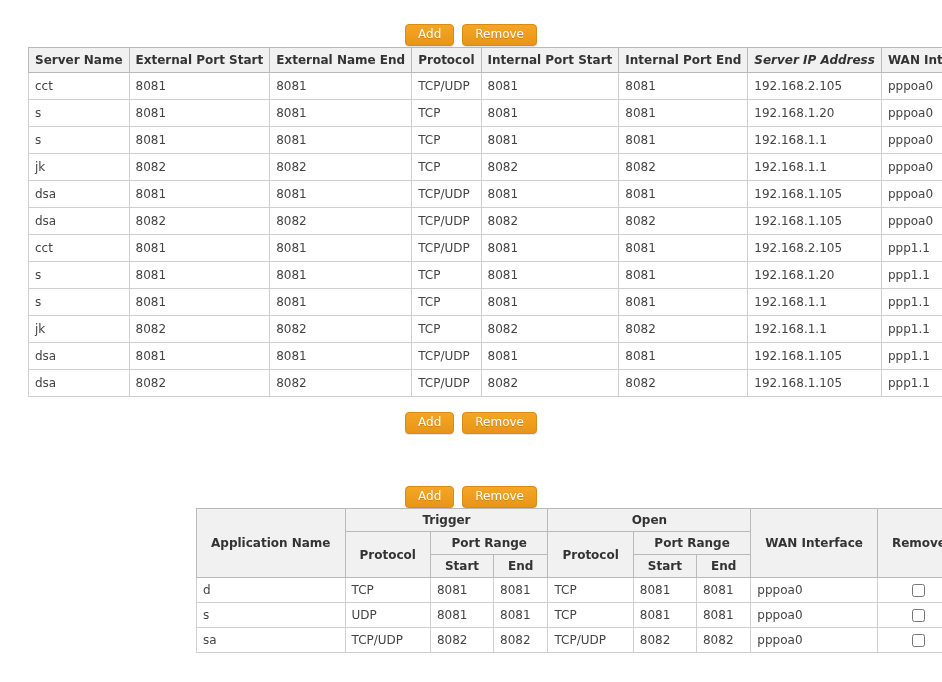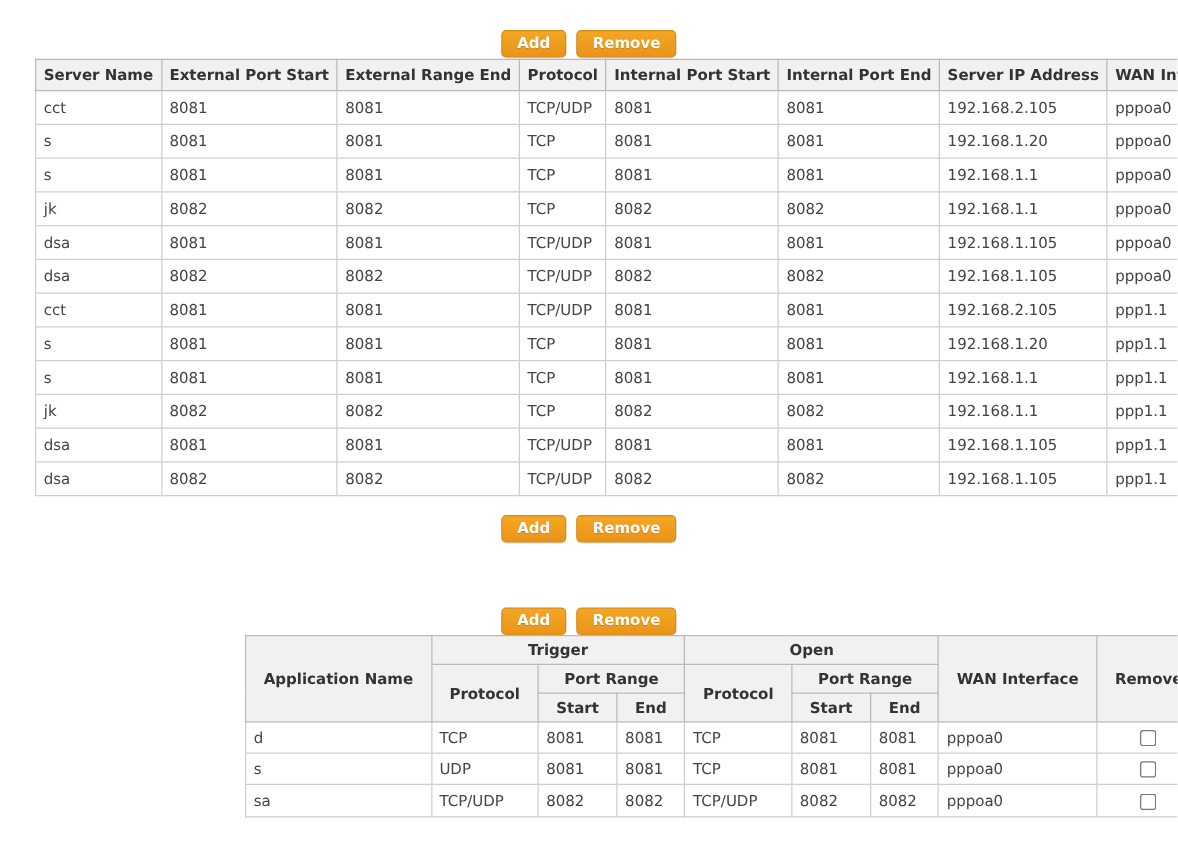--- a/index.html
+++ b/index.html
@@ -25,21 +25,21 @@
   }
   .btn {
     display: inline-block;
     background: linear-gradient(#f5a623, #e8941a);
     background-color: #eea236;
     border: 1px solid #d98b14;
     border-radius: 4px;
     color: #ffffff;
     font-family: "DejaVu Sans", "Liberation Sans", sans-serif;
     font-size: 12px;
-    font-weight: bold;
+    font-weight: normal;
     padding: 3px 12px 4px 12px;
     line-height: 13px;
     cursor: pointer;
     box-shadow: 0 1px 0 rgba(0,0,0,0.10);
     text-shadow: 0 1px 0 rgba(0,0,0,0.15);
   }
 
   
   table.grid {
     border-collapse: collapse;
@@ -83,21 +83,21 @@
     position: absolute;
     left: 28px;
     top: 47px;
   }
   #vs-table th.col-name      { width: 74px; text-align: left; }
   #vs-table th.col-eps       { width: 108px; text-align: left; margin-left: 30px; }
   #vs-table th.col-epe       { width: 108px; text-align: left; }
   #vs-table th.col-proto     { width: 50px;  text-align: left; }
   #vs-table th.col-ips       { width: 110px; text-align: left; }
   #vs-table th.col-ipe       { width: 110px; text-align: right; }
-  #vs-table th.col-ip        { width: 110px; text-align: left; }
+  #vs-table th.col-ip        { width: 110px; text-align: left; font-style: italic; }
   #vs-table th.col-wan       { width: 96px;  text-align: left; }
   #vs-table td               { height: 16px; }
 
   #vs-bottom-buttons {
     position: absolute;
     left: 0;
     top: 412px;
     width: 942px;
   }
 
@@ -130,21 +130,21 @@
   <button class="btn">Add</button>
   <button class="btn">Remove</button>
 </div>
 
 <div id="vs-table-wrap">
   <table class="grid" id="vs-table">
     <thead>
       <tr>
         <th class="col-name">Server Name</th>
         <th class="col-eps">External Port Start</th>
-        <th class="col-epe">External Range End</th>
+        <th class="col-epe">External Name End</th>
         <th class="col-proto">Protocol</th>
         <th class="col-ips">Internal Port Start</th>
         <th class="col-ipe">Internal Port End</th>
         <th class="col-ip">Server IP Address</th>
         <th class="col-wan">WAN Interface</th>
 
       </tr>
     </thead>
     <tbody id="vs-body">
         <tr>

